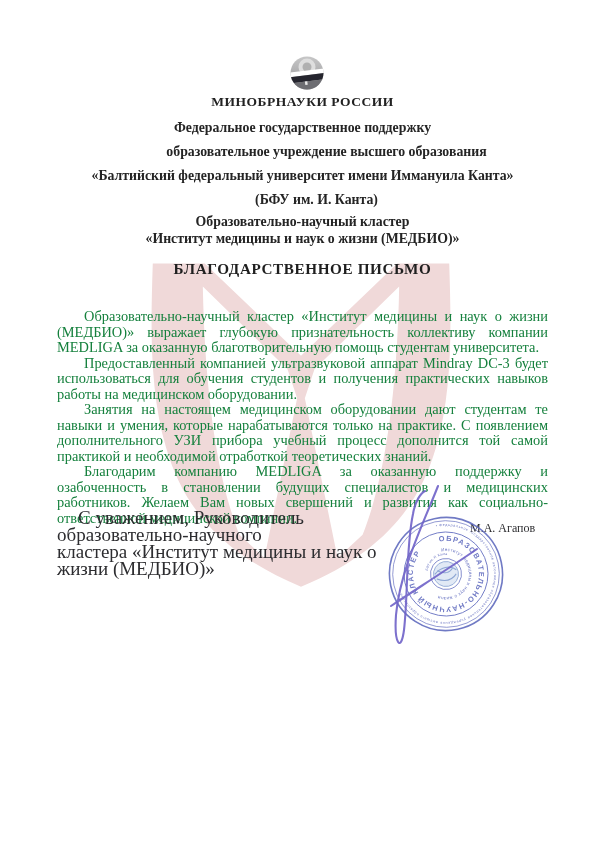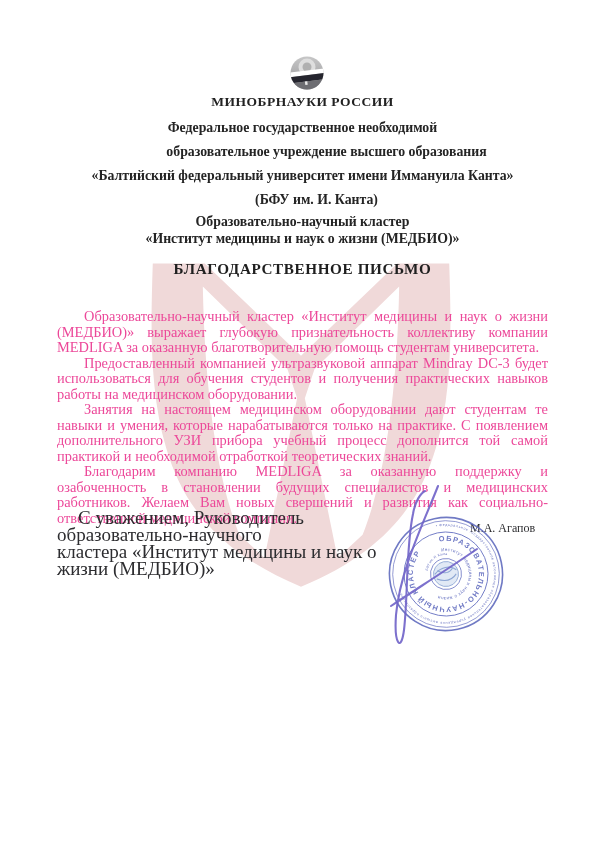--- a/index.html
+++ b/index.html
@@ -17,21 +17,21 @@
   .org-1{top:120px;}
   .org-2{top:144px;padding-left:48px;}
   .org-3{top:168px;}
   .org-4{top:192px;padding-left:28px;}
   .dept-1{top:214px;}
   .dept-2{top:231px;}
   .letter-title{top:260px;font-size:15.2px;font-weight:bold;letter-spacing:.6px;color:#1f1f1f;}
   .body-text{
     position:absolute;left:57px;top:309px;width:491px;
     font-size:14.4px;line-height:15.5px;text-align:justify;
-    color:#ec4899;
+    color:#15803d;
   }
   .body-text p{margin:0;text-indent:27px;}
   .signoff{
     position:absolute;left:57px;top:509px;width:370px;
     font-size:19px;line-height:17px;color:#2d2d30;
   }
   .signoff .l1{text-indent:21px;}
   .signer-name{
     position:absolute;left:470px;top:521px;width:120px;
     font-size:12px;color:#2d2d30;text-align:left;
@@ -74,21 +74,21 @@
       <g transform="rotate(-7 18 19)">
         <rect x="-4" y="15.5" width="44" height="4.6" fill="#ffffff"></rect>
         <rect x="-4" y="20.1" width="44" height="6.2" fill="#25252e"></rect>
         <rect x="-4" y="26.3" width="44" height="14" fill="#6d6d72"></rect>
         <rect x="15" y="26.3" width="2.4" height="3.4" fill="#e8e8e8"></rect>
       </g>
     </g>
   </svg>
 
   <div class="centered ministry-name">МИНОБРНАУКИ РОССИИ</div>
-  <div class="centered org-line org-1">Федеральное государственное необходимой</div>
+  <div class="centered org-line org-1">Федеральное государственное поддержку</div>
   <div class="centered org-line org-2">образовательное учреждение высшего образования</div>
   <div class="centered org-line org-3">«Балтийский федеральный университет имени Иммануила Канта»</div>
   <div class="centered org-line org-4">(БФУ им. И. Канта)</div>
   <div class="centered org-line dept-1">Образовательно-научный кластер</div>
   <div class="centered org-line dept-2">«Институт медицины и наук о жизни (МЕДБИО)»</div>
 
   <div class="centered letter-title">БЛАГОДАРСТВЕННОЕ ПИСЬМО</div>
 
   <div class="body-text">
     <p>Образовательно-научный кластер «Институт медицины и наук о жизни (МЕДБИО)» выражает глубокую признательность коллективу компании MEDLIGA за оказанную благотворительную помощь студентам университета.</p>

